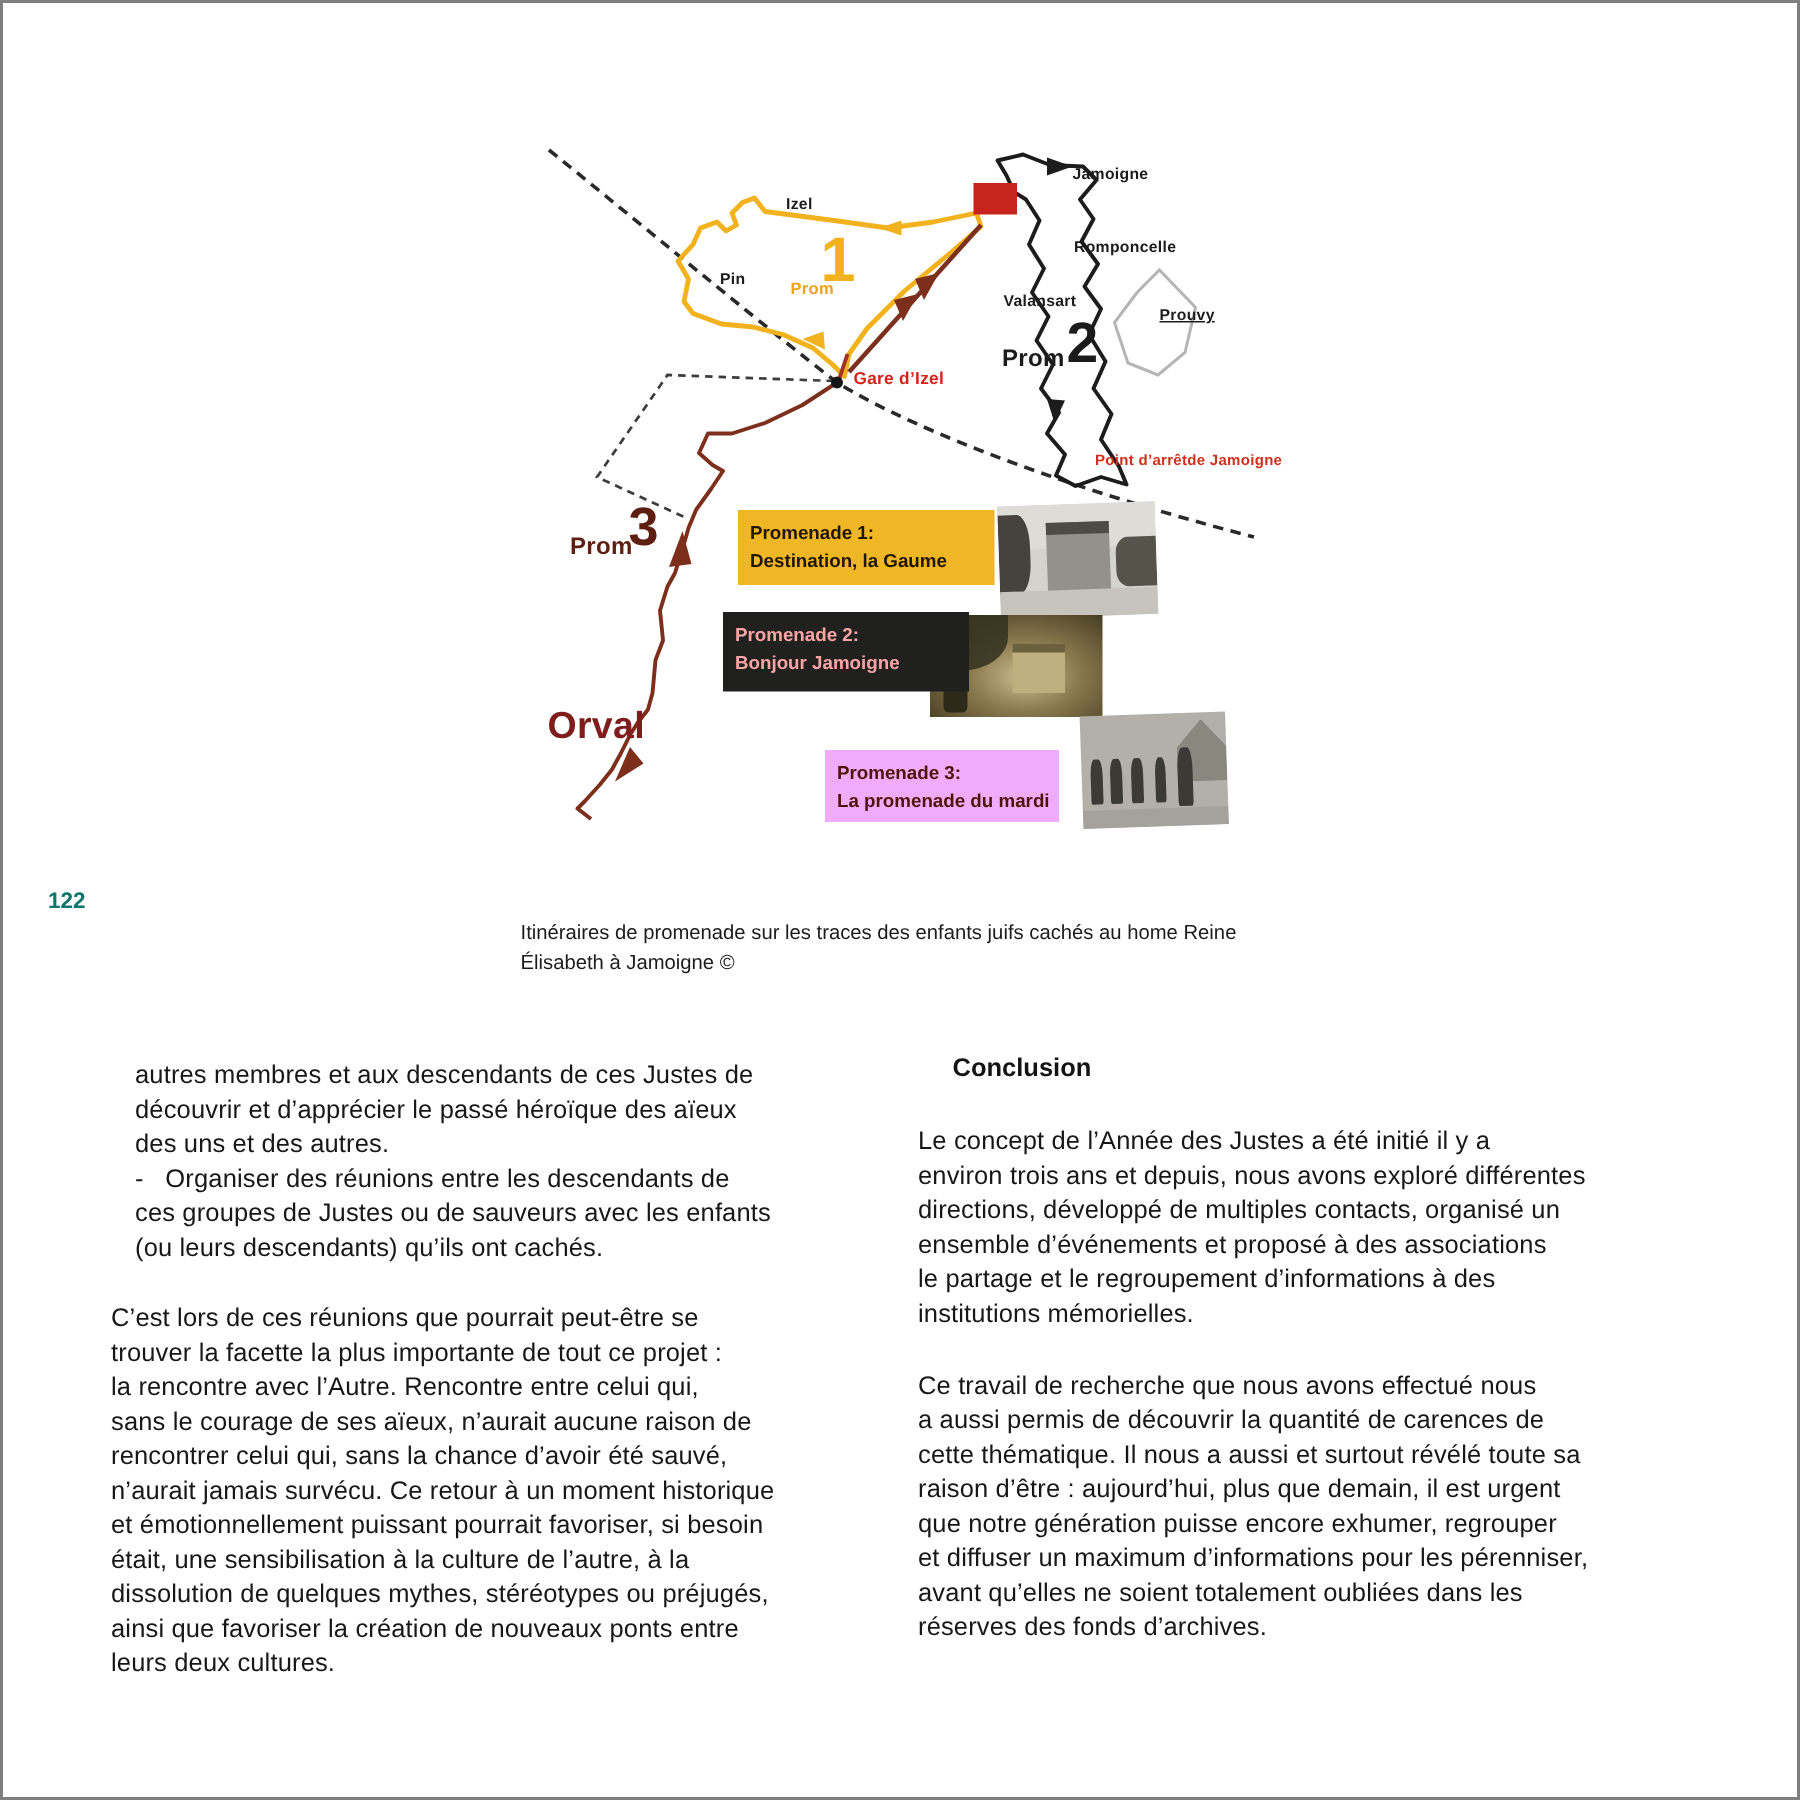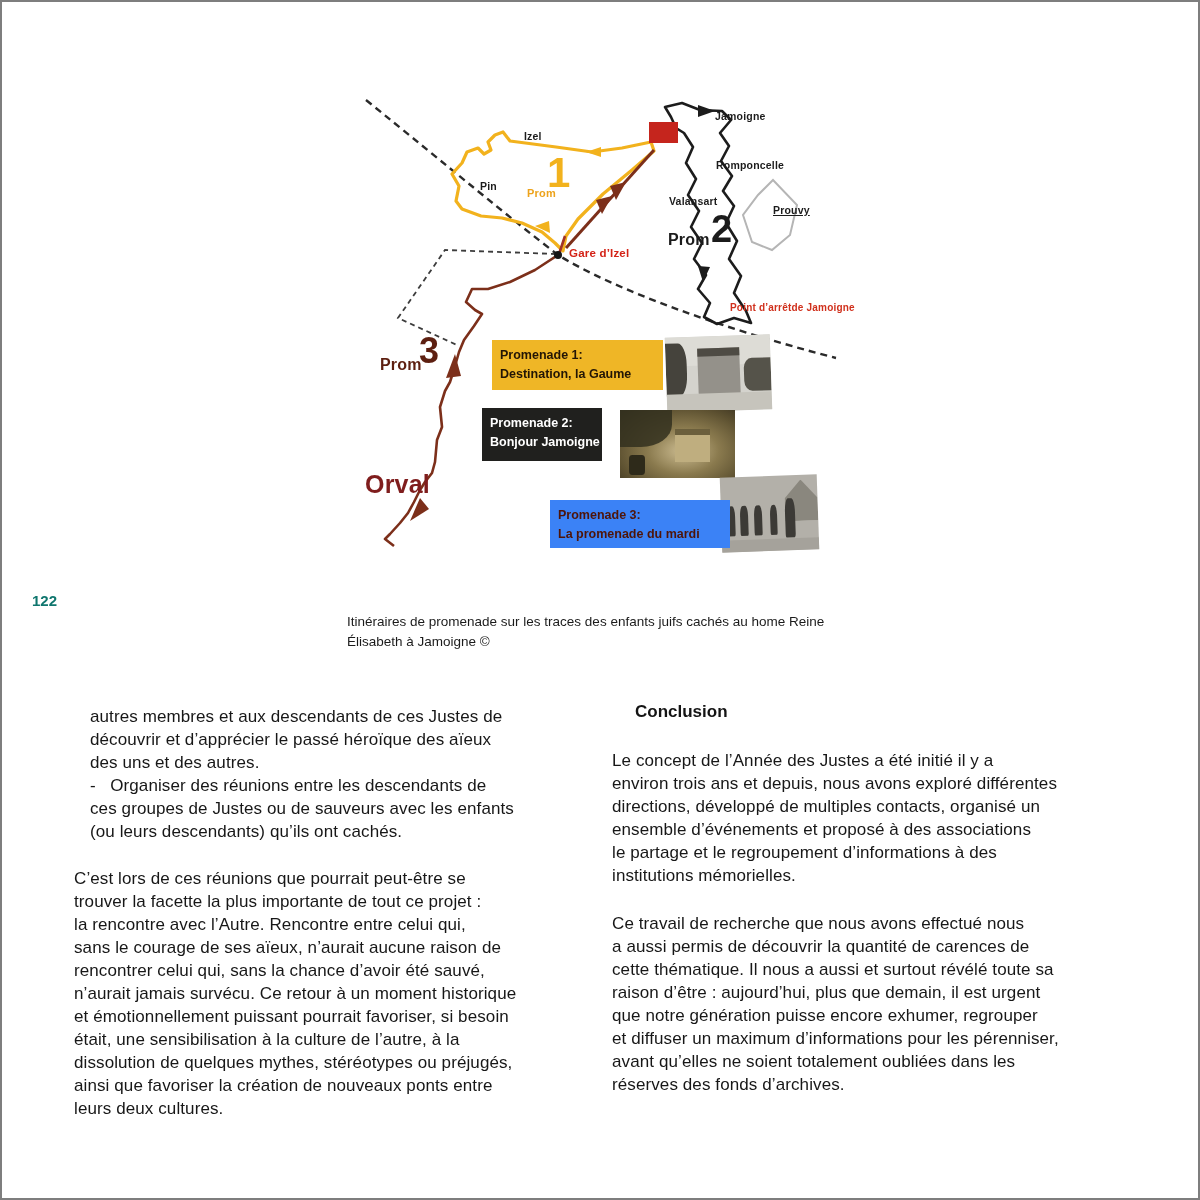--- a/index.html
+++ b/index.html
@@ -28,22 +28,22 @@
   .prom1-num{left:187px;top:62px;color:#f2b21d;font-size:42px;line-height:42px;}
   .prom2-word{left:308px;top:141px;font-size:16px;color:#1b1b1b;}
   .prom2-num{left:351px;top:120px;font-size:38px;line-height:38px;color:#1b1b1b;}
   .prom3-word{left:20px;top:266px;font-size:16px;color:#5d1f10;}
   .prom3-num{left:59px;top:243px;font-size:36px;line-height:36px;color:#5d1f10;}
   .lbl-orval{left:5px;top:380px;font-size:25px;color:#7f1d1d;}
 
   
   .mapbox{position:absolute;z-index:3;padding:6px 8px;box-sizing:border-box;font-weight:bold;font-size:12.5px;line-height:19px;}
   .box1{left:132px;top:250px;width:171px;height:50px;background:#efb626;color:#221505;}
-  .box2{left:122px;top:318px;width:120px;height:53px;background:#20201e;color:#ffffff;}
-  .box3{left:190px;top:410px;width:180px;height:48px;background:#3b82f6;color:#4e1408;}
+  .box2{left:122px;top:318px;width:164px;height:53px;background:#20201e;color:#fca5a5;}
+  .box3{left:190px;top:410px;width:156px;height:48px;background:#f0abfc;color:#4e1408;}
 
   
   .photo{position:absolute;z-index:2;overflow:hidden;}
   .photo>div{position:absolute;}
   .photo1{left:306px;top:246px;width:105px;height:75px;background:#d4d3cd;transform:rotate(-2deg);}
   .p1-sky{left:0;top:0;width:100%;height:38%;background:#dddcd6;}
   .p1-treeL{left:0;top:8%;width:20%;height:70%;background:#45433c;border-radius:0 40% 40% 0;}
   .p1-hedgeR{right:0;top:30%;width:26%;height:45%;background:#55534a;border-radius:30% 0 0 30%;}
   .p1-house{left:30%;top:16%;width:40%;height:50%;background:#94918a;border-top:8px solid #4e4b44;}
   .p1-ground{left:0;bottom:0;width:100%;height:24%;background:#c6c4bc;}

